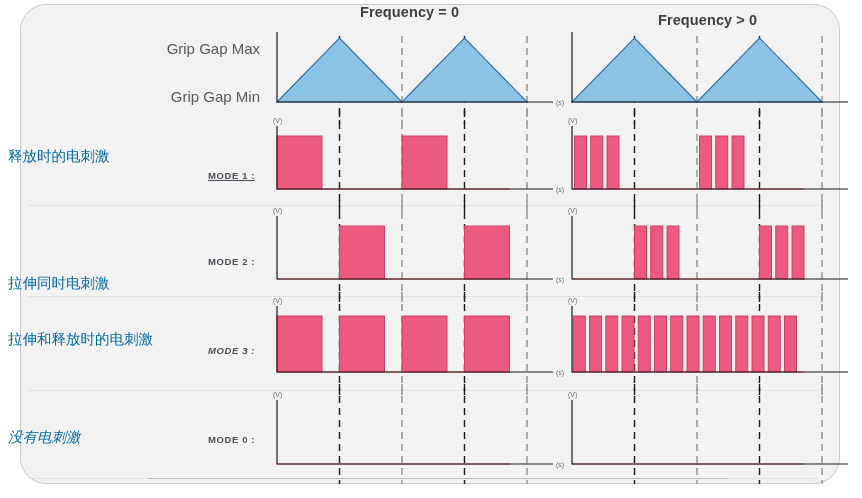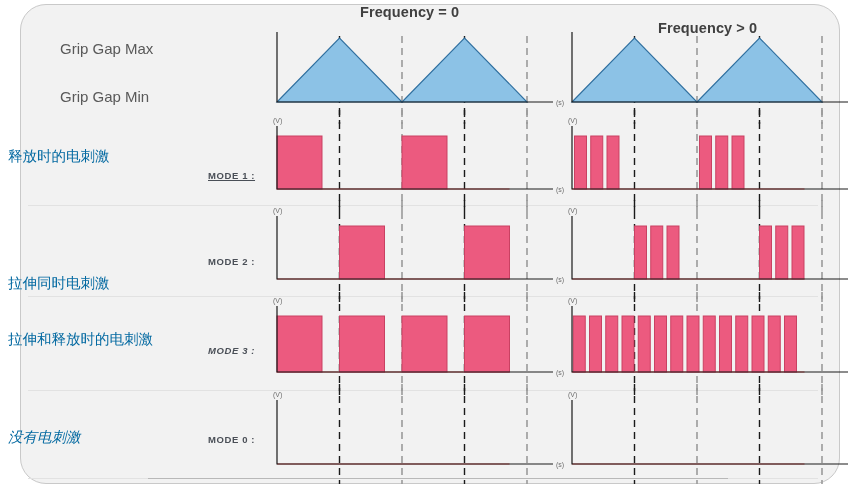--- a/index.html
+++ b/index.html
@@ -15,25 +15,25 @@
     border:1px solid #c9c9c9;
     border-radius:26px;
     box-sizing:border-box;
   }
   .hdr{
     position:absolute;
     font-size:14.5px;font-weight:700;color:#404040;
     letter-spacing:.1px;white-space:nowrap;
   }
   #hdr-f0{left:360px;top:4px;}
-  #hdr-fg0{left:658px;top:20px;}
+  #hdr-fg0{left:658px;top:12px;}
 
   .axis-label{
     position:absolute;font-size:15px;color:#595959;
-    white-space:nowrap;text-align:left;
+    white-space:nowrap;text-align:right;
   }
   #lbl-gripmax{left:60px;top:40px;width:200px;}
   #lbl-gripmin{left:60px;top:88px;width:200px;}
 
   .cn-label{
     position:absolute;font-size:14.5px;color:#0369a1;
     white-space:nowrap;text-align:left;width:230px;left:8px;
     font-family:"DejaVu Sans","Liberation Sans",sans-serif;
   }
   .mode-label{

